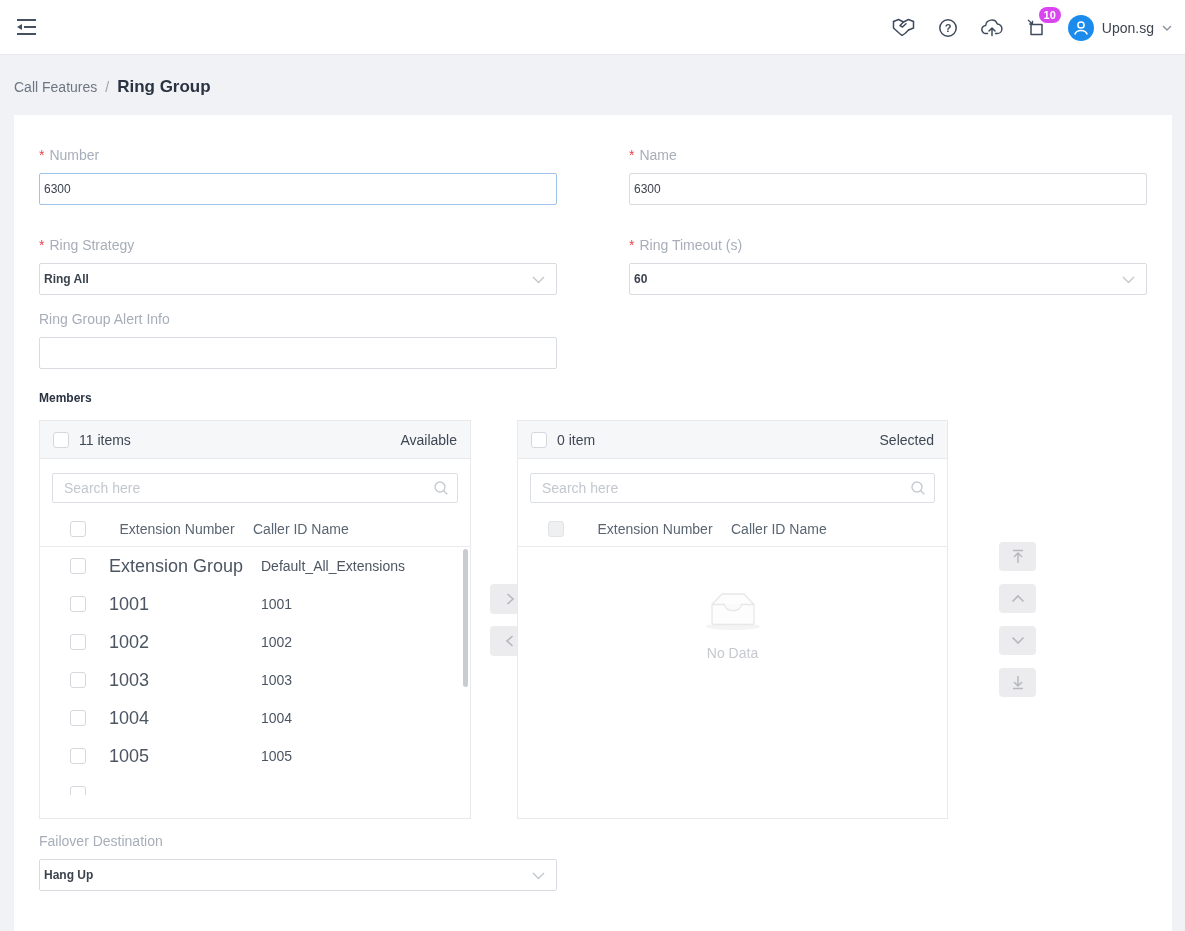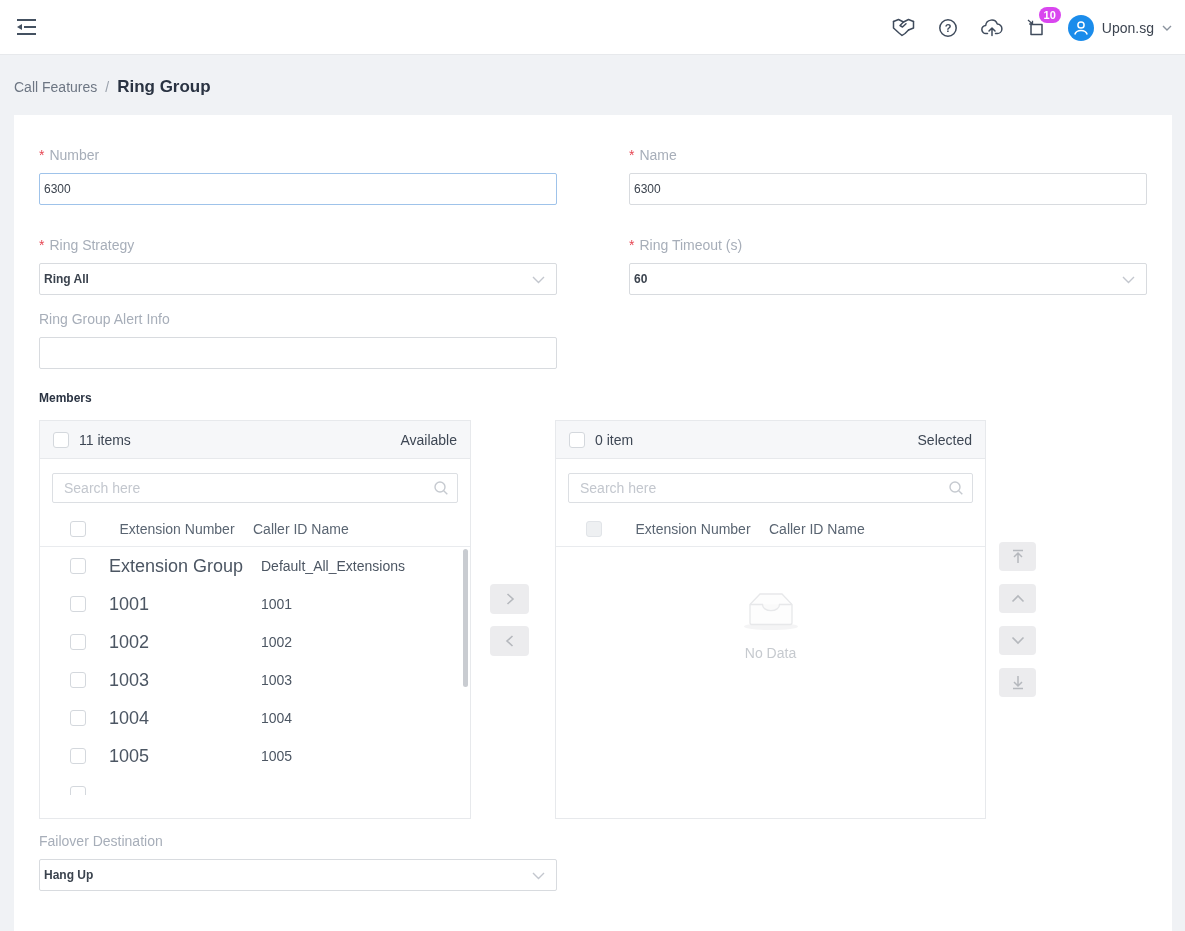--- a/index.html
+++ b/index.html
@@ -30,21 +30,21 @@
   .tinput, .tselect { width:100%; height:32px; border:1px solid #d8dbdf; border-radius:2px; padding:0 4px; font-size:12px; color:#3b434e; background:#fff; font-family:inherit; outline:none; }
   .tinput.blue-border { border-color:#9fc3ea; }
   .tselect { position:relative; display:flex; align-items:center; cursor:pointer;font-weight:bold; }
   .tselect .sel-chev { position:absolute; right:11px; top:9px; }
 
   .section-title { position:absolute; left:25px; top:276px; font-size:12px; font-weight:bold; color:#2a3342; }
 
   
   .panel { position:absolute; top:305px; height:399px; border:1px solid #e7e9ec; background:#fff; }
   .panel.left { left:25px; width:432px; }
-  .panel.right { left:541px; width:431px; }
+  .panel.right { left:503px; width:431px; }
   .panel-head { height:38px; background:#f6f7f9; border-bottom:1px solid #e7e9ec; display:flex; align-items:center; padding:0 13px; gap:10px; }
   .panel-count { font-size:14px; color:#3e4754; }
   .panel-title { margin-left:auto; font-size:14px; color:#3e4754; }
   .checkbox { width:16px; height:16px; border:1px solid #d4d8dd; border-radius:3px; background:#fff; flex:none; cursor:pointer; }
   .checkbox.dis { background:#eef0f2; border-color:#e1e4e8; cursor:default; }
   .search-wrap { position:relative; margin:14px 12px 0 12px; }
   .search-input { width:100%; height:30px; border:1px solid #dcdfe3; border-radius:2px; padding:0 32px 0 11px; font-size:14px; color:#3b434e; font-family:inherit; outline:none; }
   .search-input::placeholder { color:#c3c7ce; }
   .search-icon { position:absolute; right:9px; top:7px; }
   .thead { display:flex; align-items:center; height:36px; margin-top:8px; border-bottom:1px solid #e9ebee; }

